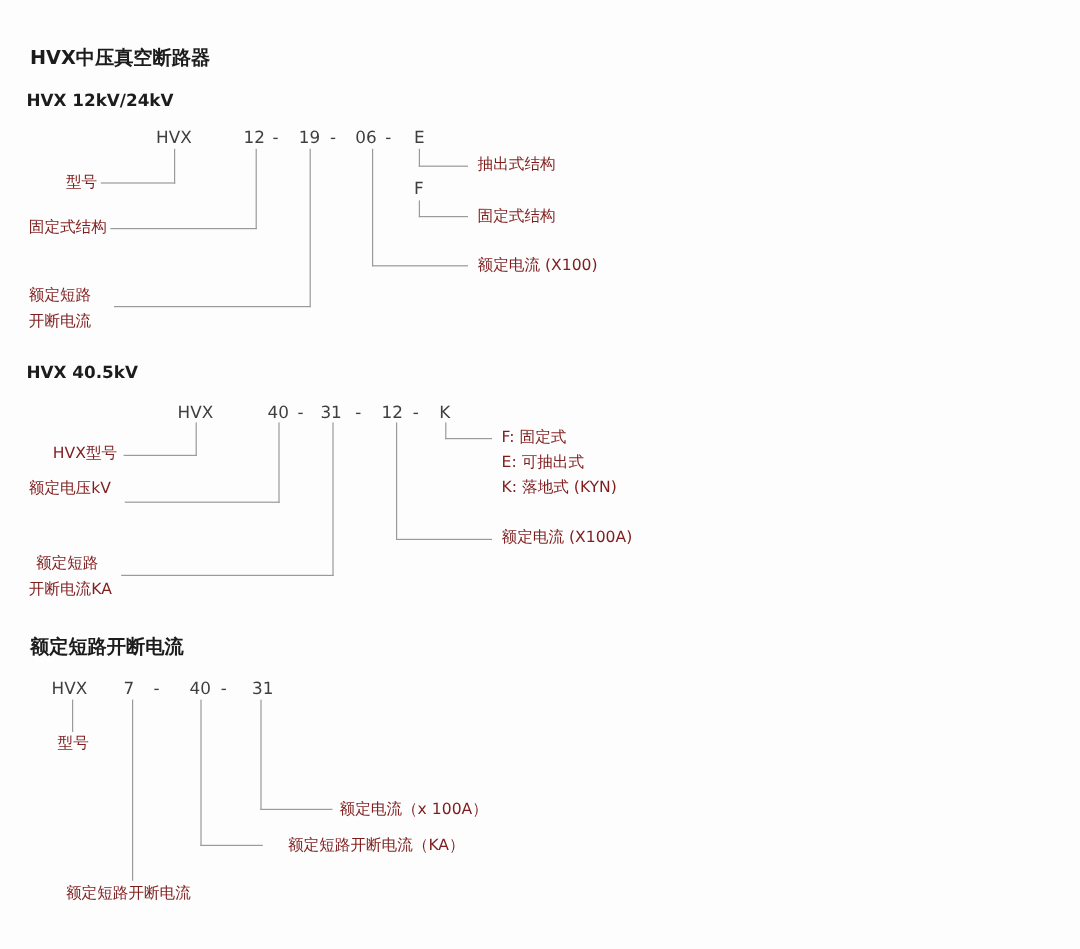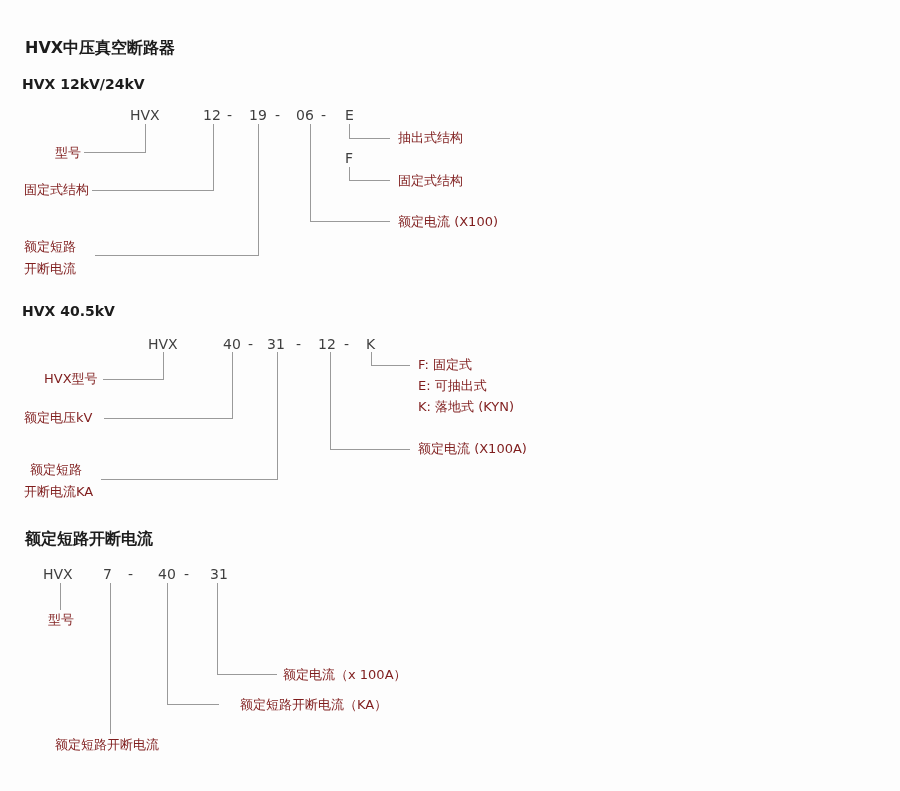--- a/index.html
+++ b/index.html
@@ -69,21 +69,21 @@
   <span class="code" style="left:267px;top:336px">31</span>
   <span class="code" style="left:296px;top:336px">-</span>
   <span class="code" style="left:318px;top:336px">12</span>
   <span class="code" style="left:344px;top:336px">-</span>
   <span class="code" style="left:366px;top:336px">K</span>
 
   <span class="lbl" style="left:44px;top:371px">HVX型号</span>
   <div class="vl" style="left:163px;top:352px;height:28px"></div>
   <div class="hl" style="left:103px;top:379px;width:61px"></div>
 
-  <span class="lbl" style="left:24px;top:410px">额定电压kV</span>
+  <span class="lbl" style="left:24px;top:400px">额定电压kV</span>
   <div class="vl" style="left:232px;top:352px;height:67px"></div>
   <div class="hl" style="left:104px;top:418px;width:129px"></div>
 
   <span class="lbl" style="left:30px;top:462px">额定短路</span>
   <span class="lbl" style="left:24px;top:484px">开断电流KA</span>
   <div class="vl" style="left:277px;top:352px;height:128px"></div>
   <div class="hl" style="left:101px;top:479px;width:177px"></div>
 
   <span class="lbl" style="left:418px;top:441px">额定电流 (X100A)</span>
   <div class="vl" style="left:330px;top:352px;height:98px"></div>

